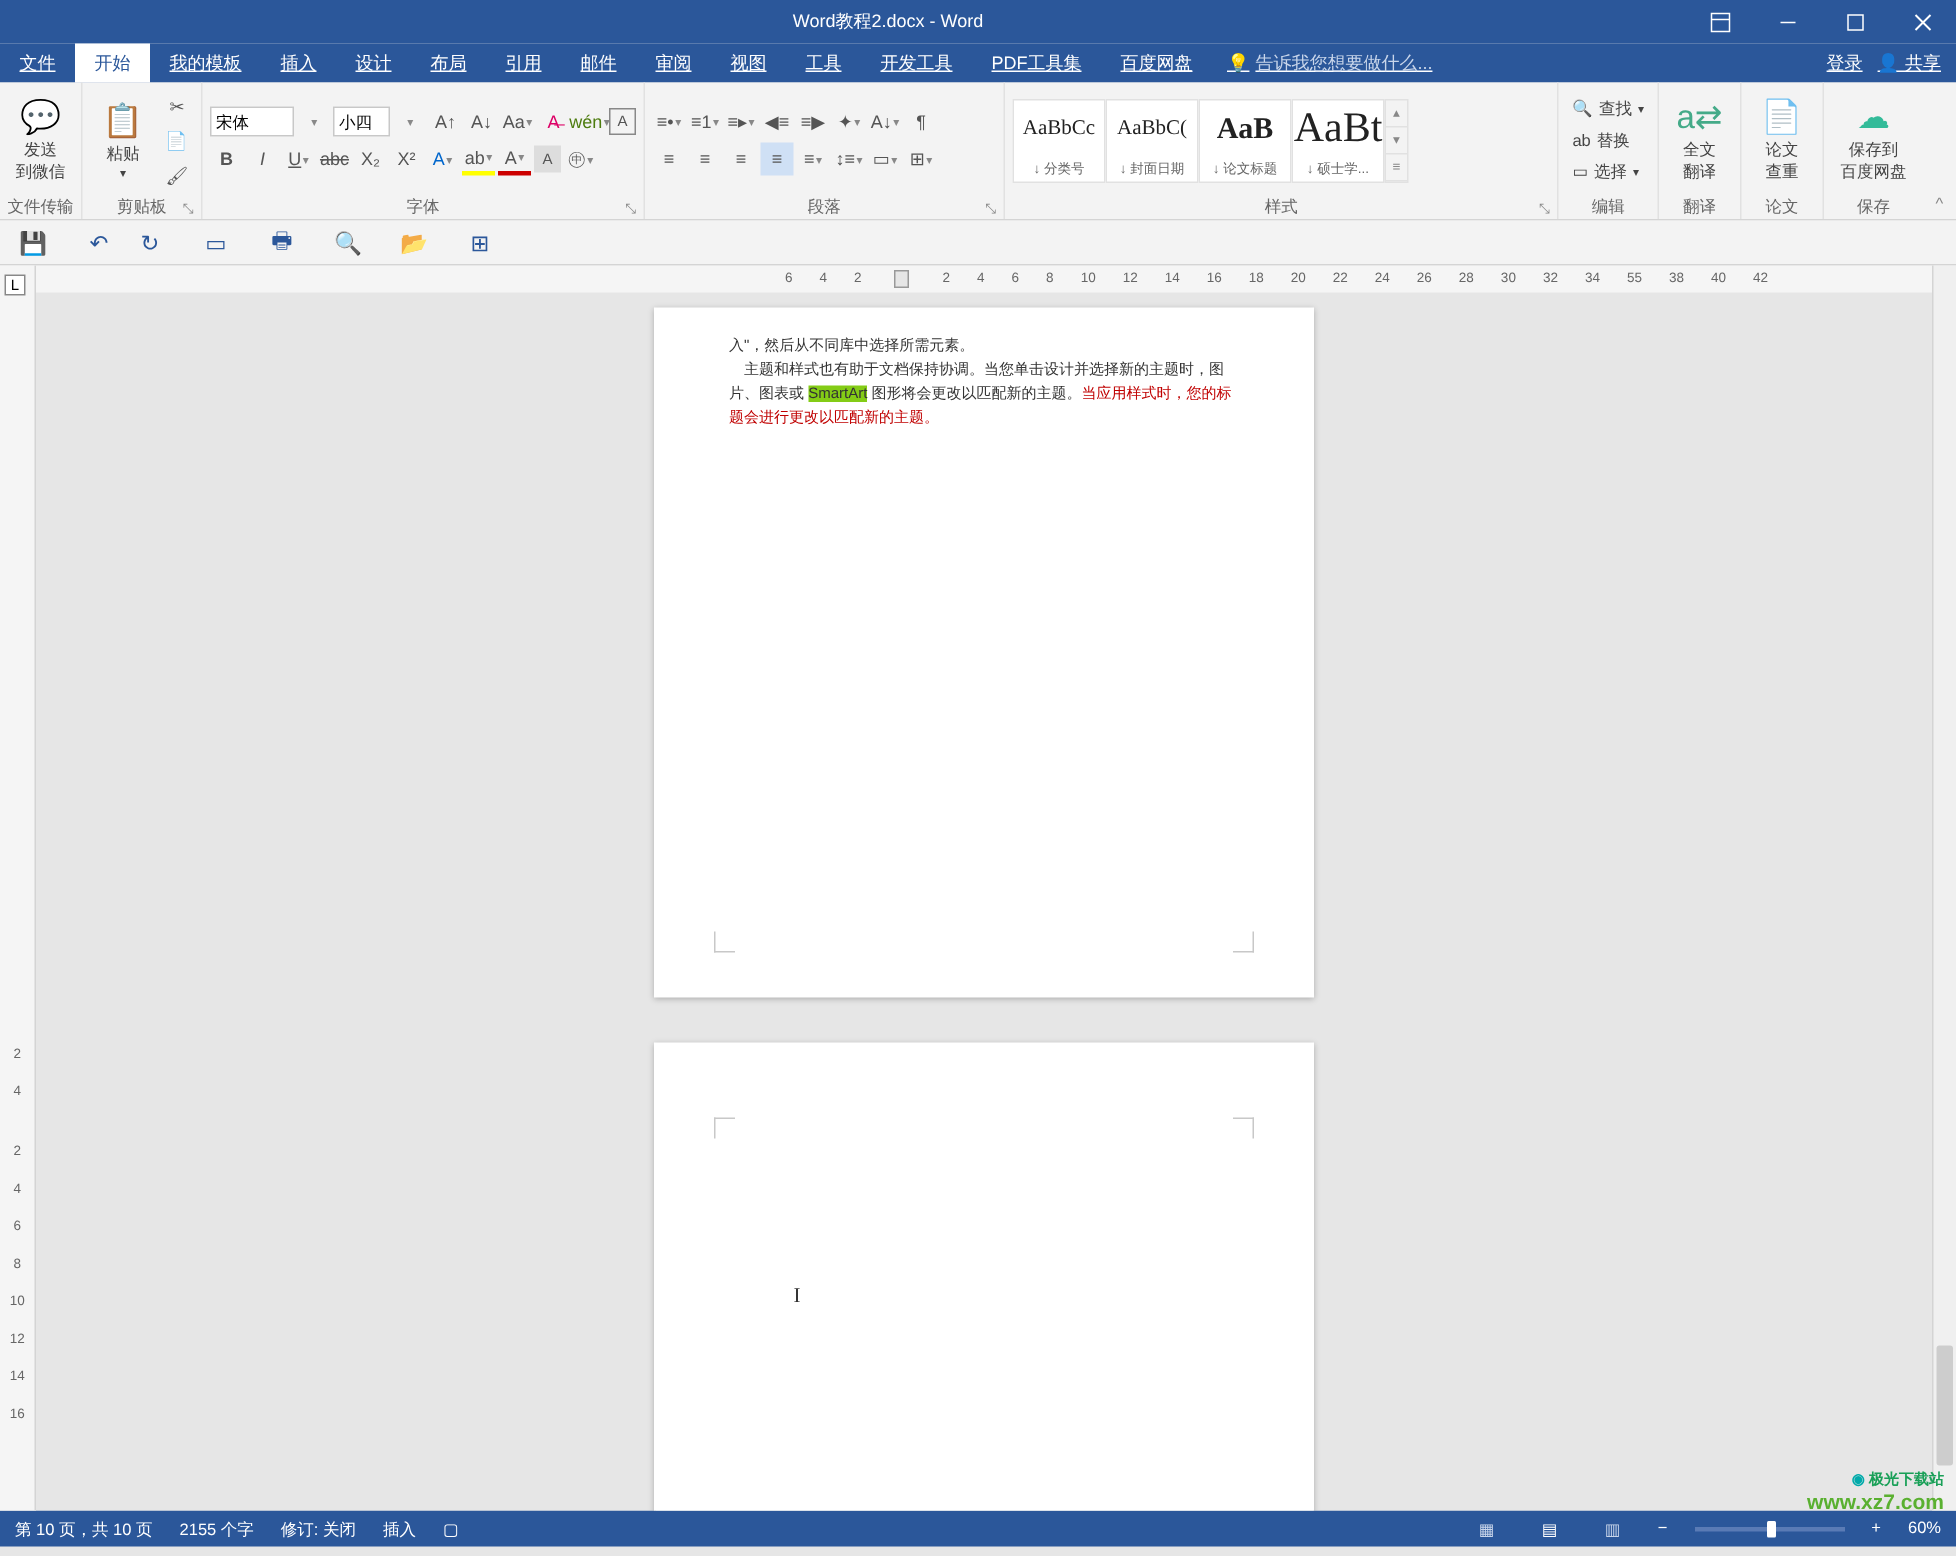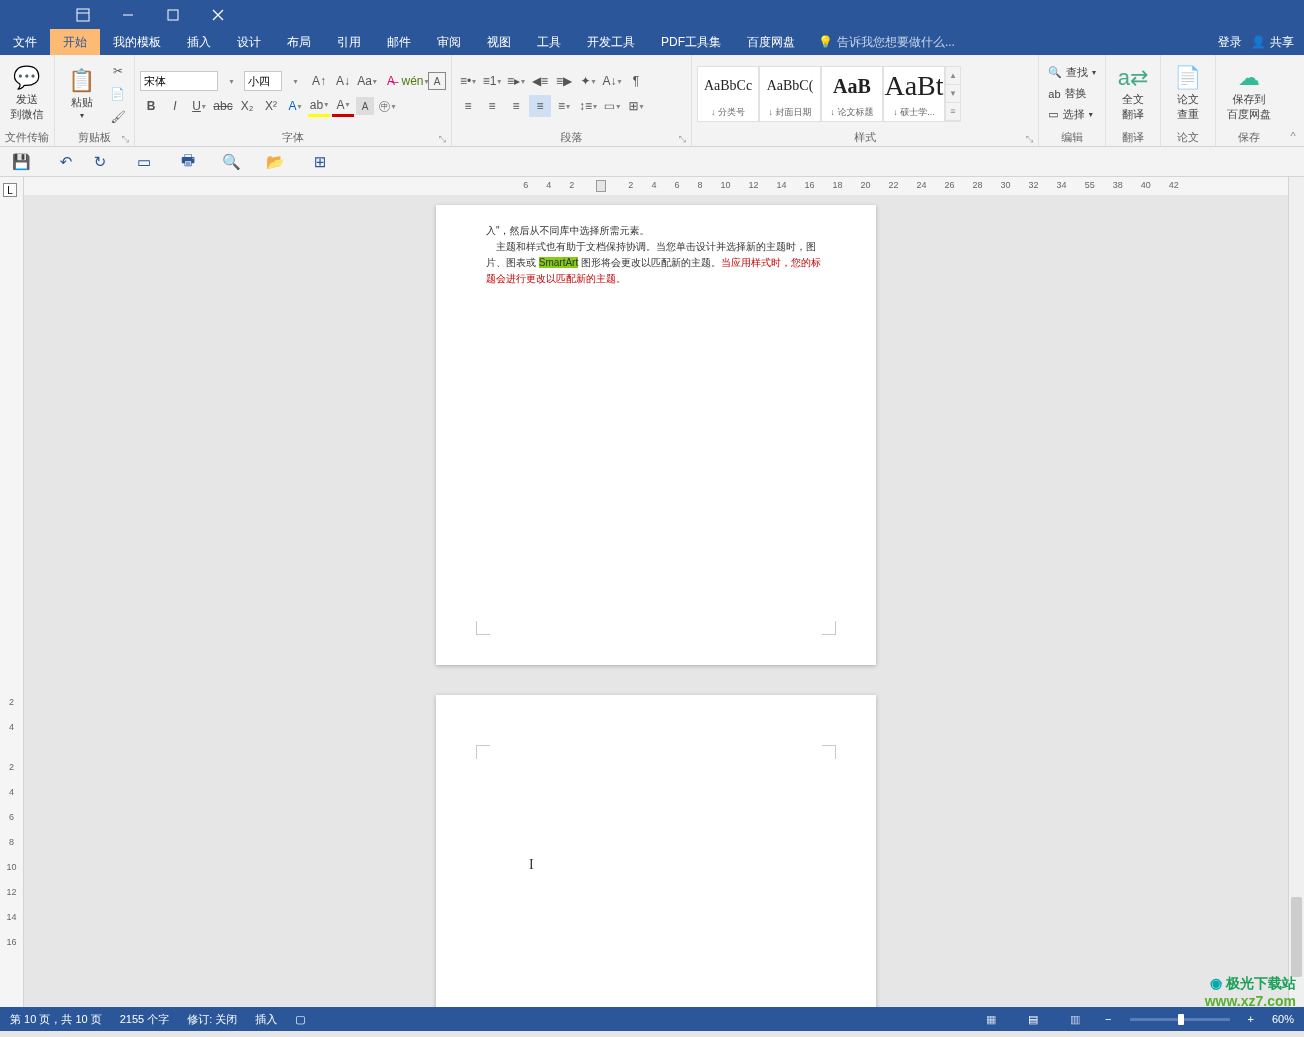--- a/index.html
+++ b/index.html
@@ -5,39 +5,39 @@
 * { margin: 0; padding: 0; box-sizing: border-box; font-family: "Microsoft YaHei", "Segoe UI", sans-serif; }
 body { background: #e6e6e6; overflow: hidden; width: 1304px; height: 1037px; }
 
 
 .titlebar { background: #2b579a; height: 29px; display: flex; align-items: center; color: #fff; font-size: 12px; }
 .titlebar .center { flex: 1; text-align: center; }
 .titlebar .controls { display: flex; }
 .titlebar .ctrl { width: 45px; height: 29px; display: flex; align-items: center; justify-content: center; font-size: 11px; }
 
 
-.menutabs { background: #2b579a; height: 26px; display: flex; align-items: stretch; color: #fff; font-size: 12px; }
+.menutabs { background: #2b579a; height: 26px; display: flex; align-items: stretch; color: #fff; font-size: 12px; text-decoration: underline; }
 .menutabs .tab { padding: 0 13px; display: flex; align-items: center; cursor: pointer; }
-.menutabs .tab.active { background: #fdba74; color: #2b579a; }
+.menutabs .tab.active { background: #ffffff; color: #2b579a; }
 .menutabs .tell { flex: 1; display: flex; align-items: center; padding-left: 10px; color: #c8d5ea; gap: 4px; }
 .menutabs .right { display: flex; align-items: center; gap: 10px; padding-right: 10px; }
 .menutabs .right span { cursor: pointer; }
 
 
 .ribbon { background: #f3f3f3; height: 92px; border-bottom: 1px solid #d4d4d4; display: flex; }
 .rgroup { border-right: 1px solid #e1e1e1; display: flex; flex-direction: column; padding: 3px 5px 1px 5px; }
 .rgroup .body { flex: 1; display: flex; align-items: center; gap: 3px; }
 .rgroup .label { font-size: 11px; color: #666; text-align: center; padding-top: 1px; position: relative; }
 .rgroup .label .dlg { position: absolute; right: 0; bottom: 0; font-size: 9px; color: #888; }
 .bigbtn { display: flex; flex-direction: column; align-items: center; justify-content: center; width: 44px; height: 66px; font-size: 11px; color: #444; gap: 1px; }
 .bigbtn .ico { font-size: 22px; }
 .smallbtn { width: 22px; height: 22px; display: inline-flex; align-items: center; justify-content: center; font-size: 12px; color: #555; }
 .col { display: flex; flex-direction: column; gap: 1px; }
 .row { display: flex; align-items: center; gap: 2px; }
-input.fontname { width: 78px; height: 20px; font-size: 11px; border: 1px solid #c8c8c8; padding: 0 3px; background: #fff; }
+input.fontname { width: 56px; height: 20px; font-size: 11px; border: 1px solid #c8c8c8; padding: 0 3px; background: #fff; }
 input.fontsize { width: 38px; height: 20px; font-size: 11px; border: 1px solid #c8c8c8; padding: 0 3px; background: #fff; }
 
 
 .styles-gal { display: flex; gap: 0; }
 .stylecard { width: 62px; height: 56px; border: 1px solid #e1e1e1; background: #fff; display: flex; flex-direction: column; align-items: center; justify-content: center; font-size: 10px; color: #444; }
 .stylecard .prev { font-size: 14px; color: #222; flex:1; display:flex; align-items:center; font-family: "Times New Roman", serif;}
 .stylecard .small { font-size: 9px; color: #666; padding-bottom:2px;}
 .styles-scroll { width: 16px; display: flex; flex-direction: column; border: 1px solid #e1e1e1; }
 .styles-scroll div { flex:1; display:flex; align-items:center; justify-content:center; font-size:9px; color:#888; border-bottom:1px solid #e1e1e1;}
 
@@ -78,31 +78,32 @@
 
 .status { height: 24px; background: #2b579a; display: flex; align-items: center; color: #fff; font-size: 11px; padding: 0 10px; gap: 18px; }
 .status .spacer { flex: 1; }
 .status .viewbtn { width: 24px; height: 20px; display: flex; align-items: center; justify-content: center; color: #c8d5ea; }
 .status .viewbtn.active { color: #fff; }
 .status .zoom-slider { width: 100px; height: 3px; background: #5a7bb5; position: relative; }
 .status .zoom-slider .h { position:absolute; left:48%; top:-4px; width:6px; height:11px; background:#fff; border-radius:1px;}
 
 
 .wm { position: absolute; right: 8px; bottom: 28px; font-size: 11px; color: #1aa058; text-align: right; font-weight: bold;}
-.wm .logo { color:#1aa058; font-size:14px; }
+.wm .logo { color:#1aa058; font-size:10px; }
 .wm .url { color: #5ab030; font-size: 14px;}
 
 svg { display: block; }
 .drop::after { content: "▾"; font-size: 8px; margin-left: 1px; color: #888; }
 </style>
 </head>
 <body>
 
 <div class="titlebar">
   <div style="width:60px"></div>
+  <div class="center">Word教程2.docx - Word</div>
   <div class="controls">
     <div class="ctrl">
         <svg width="14" height="14">
           <rect x="1" y="1" width="12" height="12" fill="none" stroke="#fff" stroke-width="1"></rect>
           <line x1="1" y1="5" x2="13" y2="5" stroke="#fff"></line>
         </svg>
       </div>
     <div class="ctrl">
         <svg width="12" height="12">
           <line x1="1" y1="6" x2="11" y2="6" stroke="#fff" stroke-width="1"></line>

